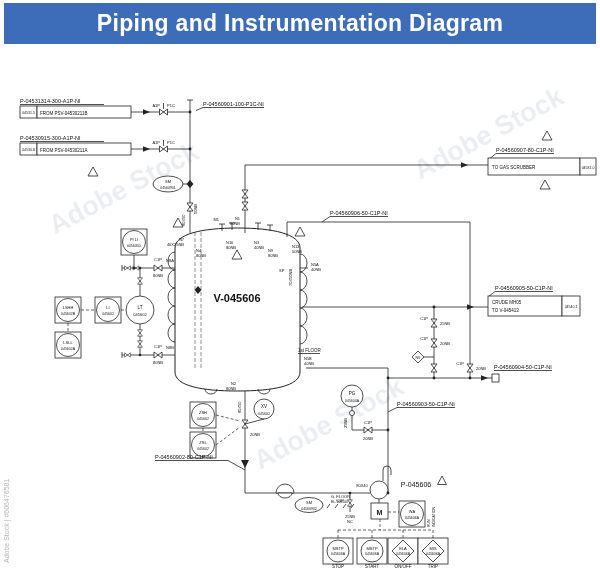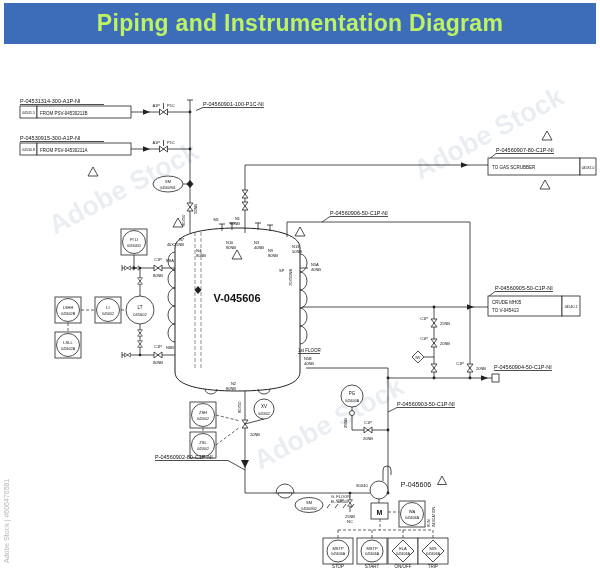--- a/index.html
+++ b/index.html
@@ -1,20 +1,20 @@
 <!DOCTYPE html>
 <html><head>
 <meta charset="utf-8">
 <style>
   html,body{margin:0;padding:0;background:#ffffff;}
   #stage{position:relative;width:600px;height:569px;background:#fff;overflow:hidden;
          font-family:"Liberation Sans",sans-serif;}
   #hdr{position:absolute;top:3px;left:4px;right:4px;height:41px;background:#3d6db8;
        display:flex;align-items:center;justify-content:center;z-index:3;}
-  #hdr .t{color:#bef264;font-weight:bold;font-size:23px;letter-spacing:.3px;
+  #hdr .t{color:#ffffff;font-weight:bold;font-size:23px;letter-spacing:.3px;
           font-family:"Liberation Sans",sans-serif;text-align:right;}
   svg{position:absolute;left:0;top:0;}
   .ln{stroke:#222;stroke-width:.8;fill:none}
   .th{stroke:#222;stroke-width:1;fill:none}
   .dash{stroke:#222;stroke-width:.7;fill:none;stroke-dasharray:3 2}
   .dip{stroke:#444;stroke-width:.6;fill:none;stroke-dasharray:4 2}
   .sym{fill:#fff;stroke:#222;stroke-width:.8}
   .fil{fill:#222;stroke:none}
   .tri{fill:#fff;stroke:#222;stroke-width:.8}
   text{fill:#111;font-family:"Liberation Sans",sans-serif}

